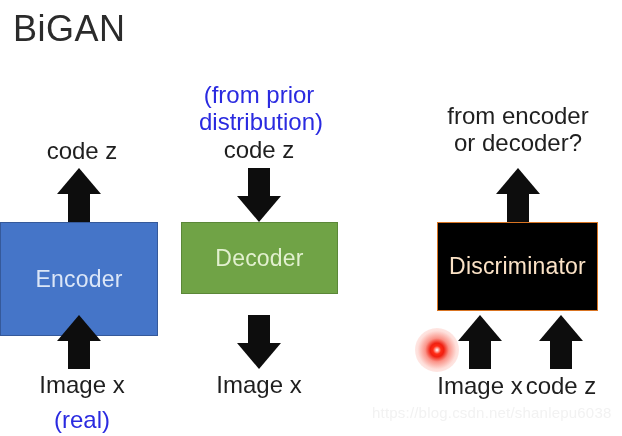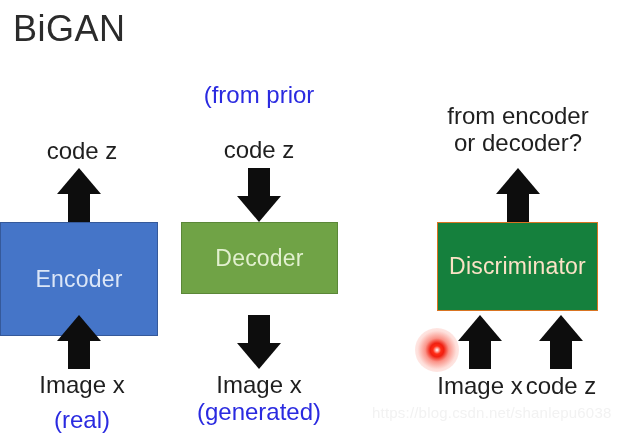--- a/index.html
+++ b/index.html
@@ -47,21 +47,21 @@
     color: #dbe6f7;
   }
   .module-decoder {
     left: 181px; top: 222px;  width: 157px;  height: 72px;
     background: #70a346;
     border: 1px solid #5b8738;
     color: #e2f0cf;
   }
   .module-discriminator {
     left: 437px; top: 222px;  width: 161px;  height: 89px;
-    background: #15803d;
+    background: #000000;
     border: 1px solid #d97422;
     color: #fbe2c6;
   }
 
   
   .arrow {
     position: absolute;
   }
   .arrow .head {
     position: absolute;
@@ -144,38 +144,38 @@
 
   <div class="arrow arrow-up" style="left:57px; top:315px; width:44px; height:54px;">
     <span class="head"></span>
     <span class="shaft" style="height:29px;"></span>
   </div>
 
   <div class="label" style="left:22px; top:371px; width:120px;">Image x</div>
   <div class="label blue" style="left:22px; top:406px; width:120px;text-align:center;">(real)</div>
 
   <div class="label blue" style="left:199px; top:81px; width:120px;">(from prior</div>
+  <div class="label blue" style="left:199px; top:108px; width:120px;">distribution)</div>
   <div class="label" style="left:199px; top:136px; width:120px;">code z</div>
 
   <div class="arrow arrow-down" style="left:237px; top:168px; width:44px; height:54px;">
     <span class="shaft" style="height:29px;"></span>
     <span class="head"></span>
   </div>
 
   <div class="module module-decoder">
     <span>Decoder</span>
   </div>
 
   <div class="arrow arrow-down" style="left:237px; top:315px; width:44px; height:54px;">
     <span class="shaft" style="height:29px;"></span>
     <span class="head"></span>
   </div>
 
   <div class="label" style="left:199px; top:371px; width:120px;">Image x</div>
-  <div class="label blue" style="left:189px; top:398px; width:140px;">(generated)</div>
 
   <div class="label" style="left:438px; top:129px; width:160px;">or decoder?</div>
   <div class="label" style="left:438px; top:102px; width:160px;">from encoder</div>
 
   <div class="arrow arrow-up" style="left:496px; top:168px; width:44px; height:54px;">
     <span class="head"></span>
     <span class="shaft" style="height:29px;"></span>
   </div>
 
   <div class="module module-discriminator">

